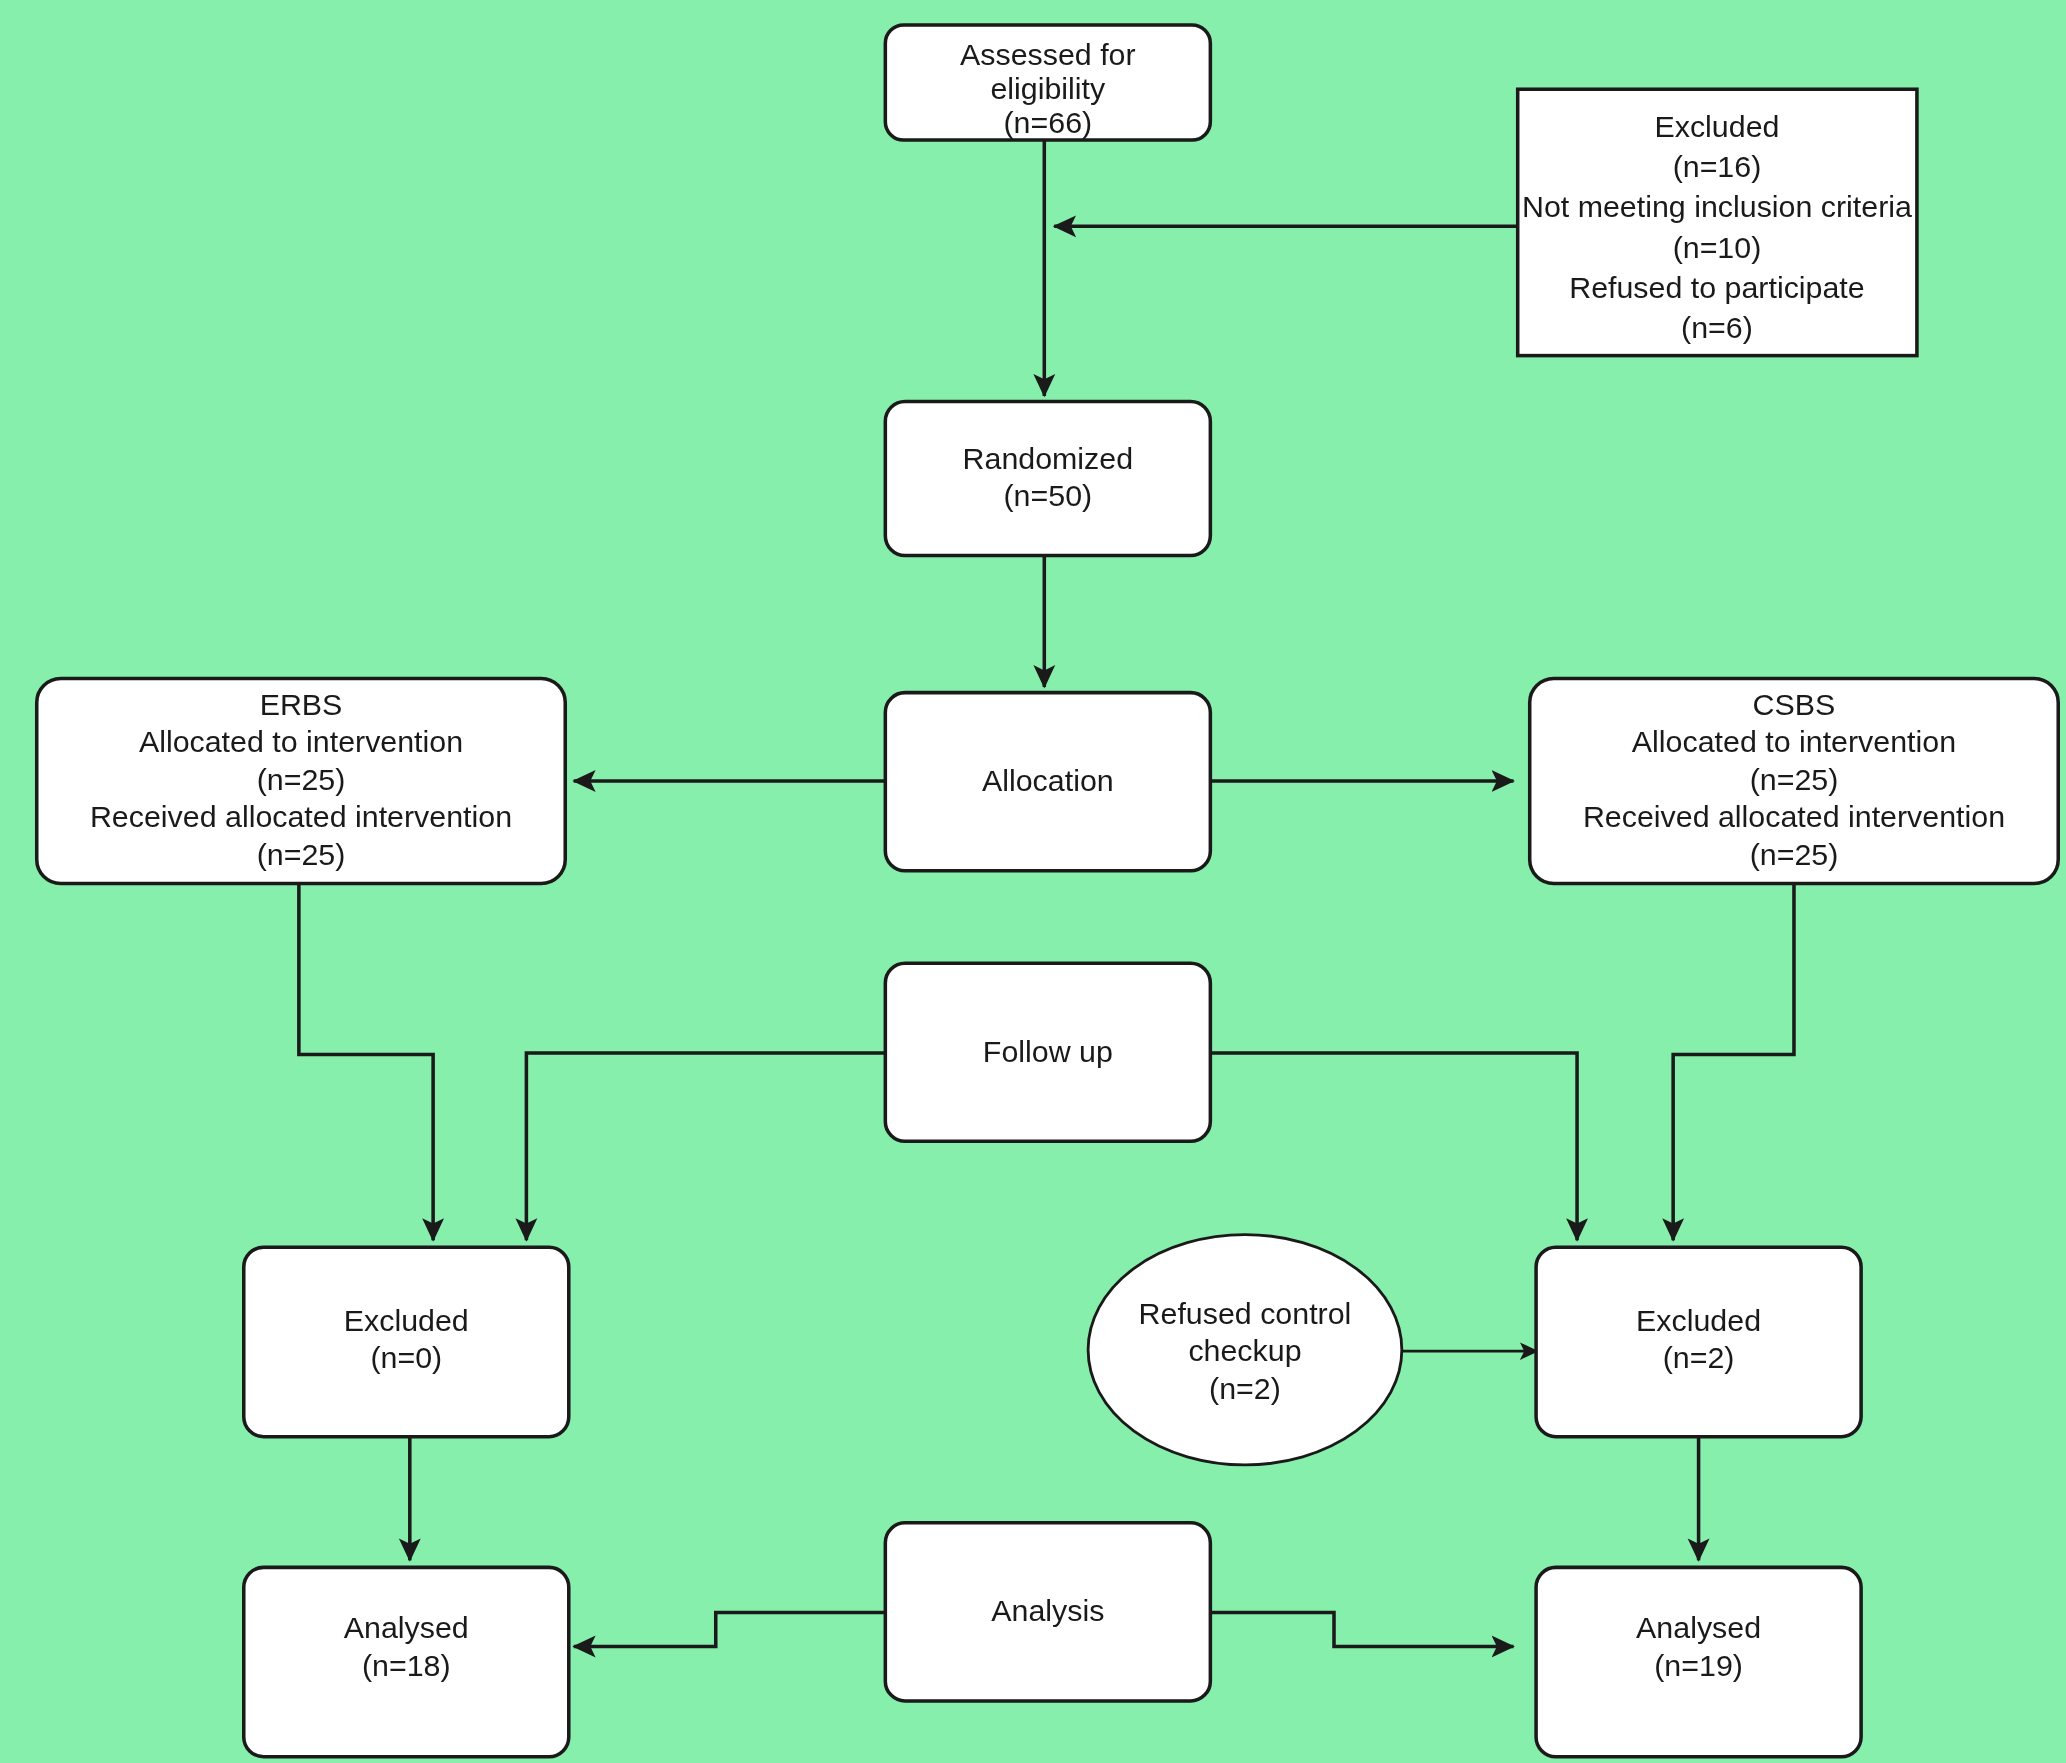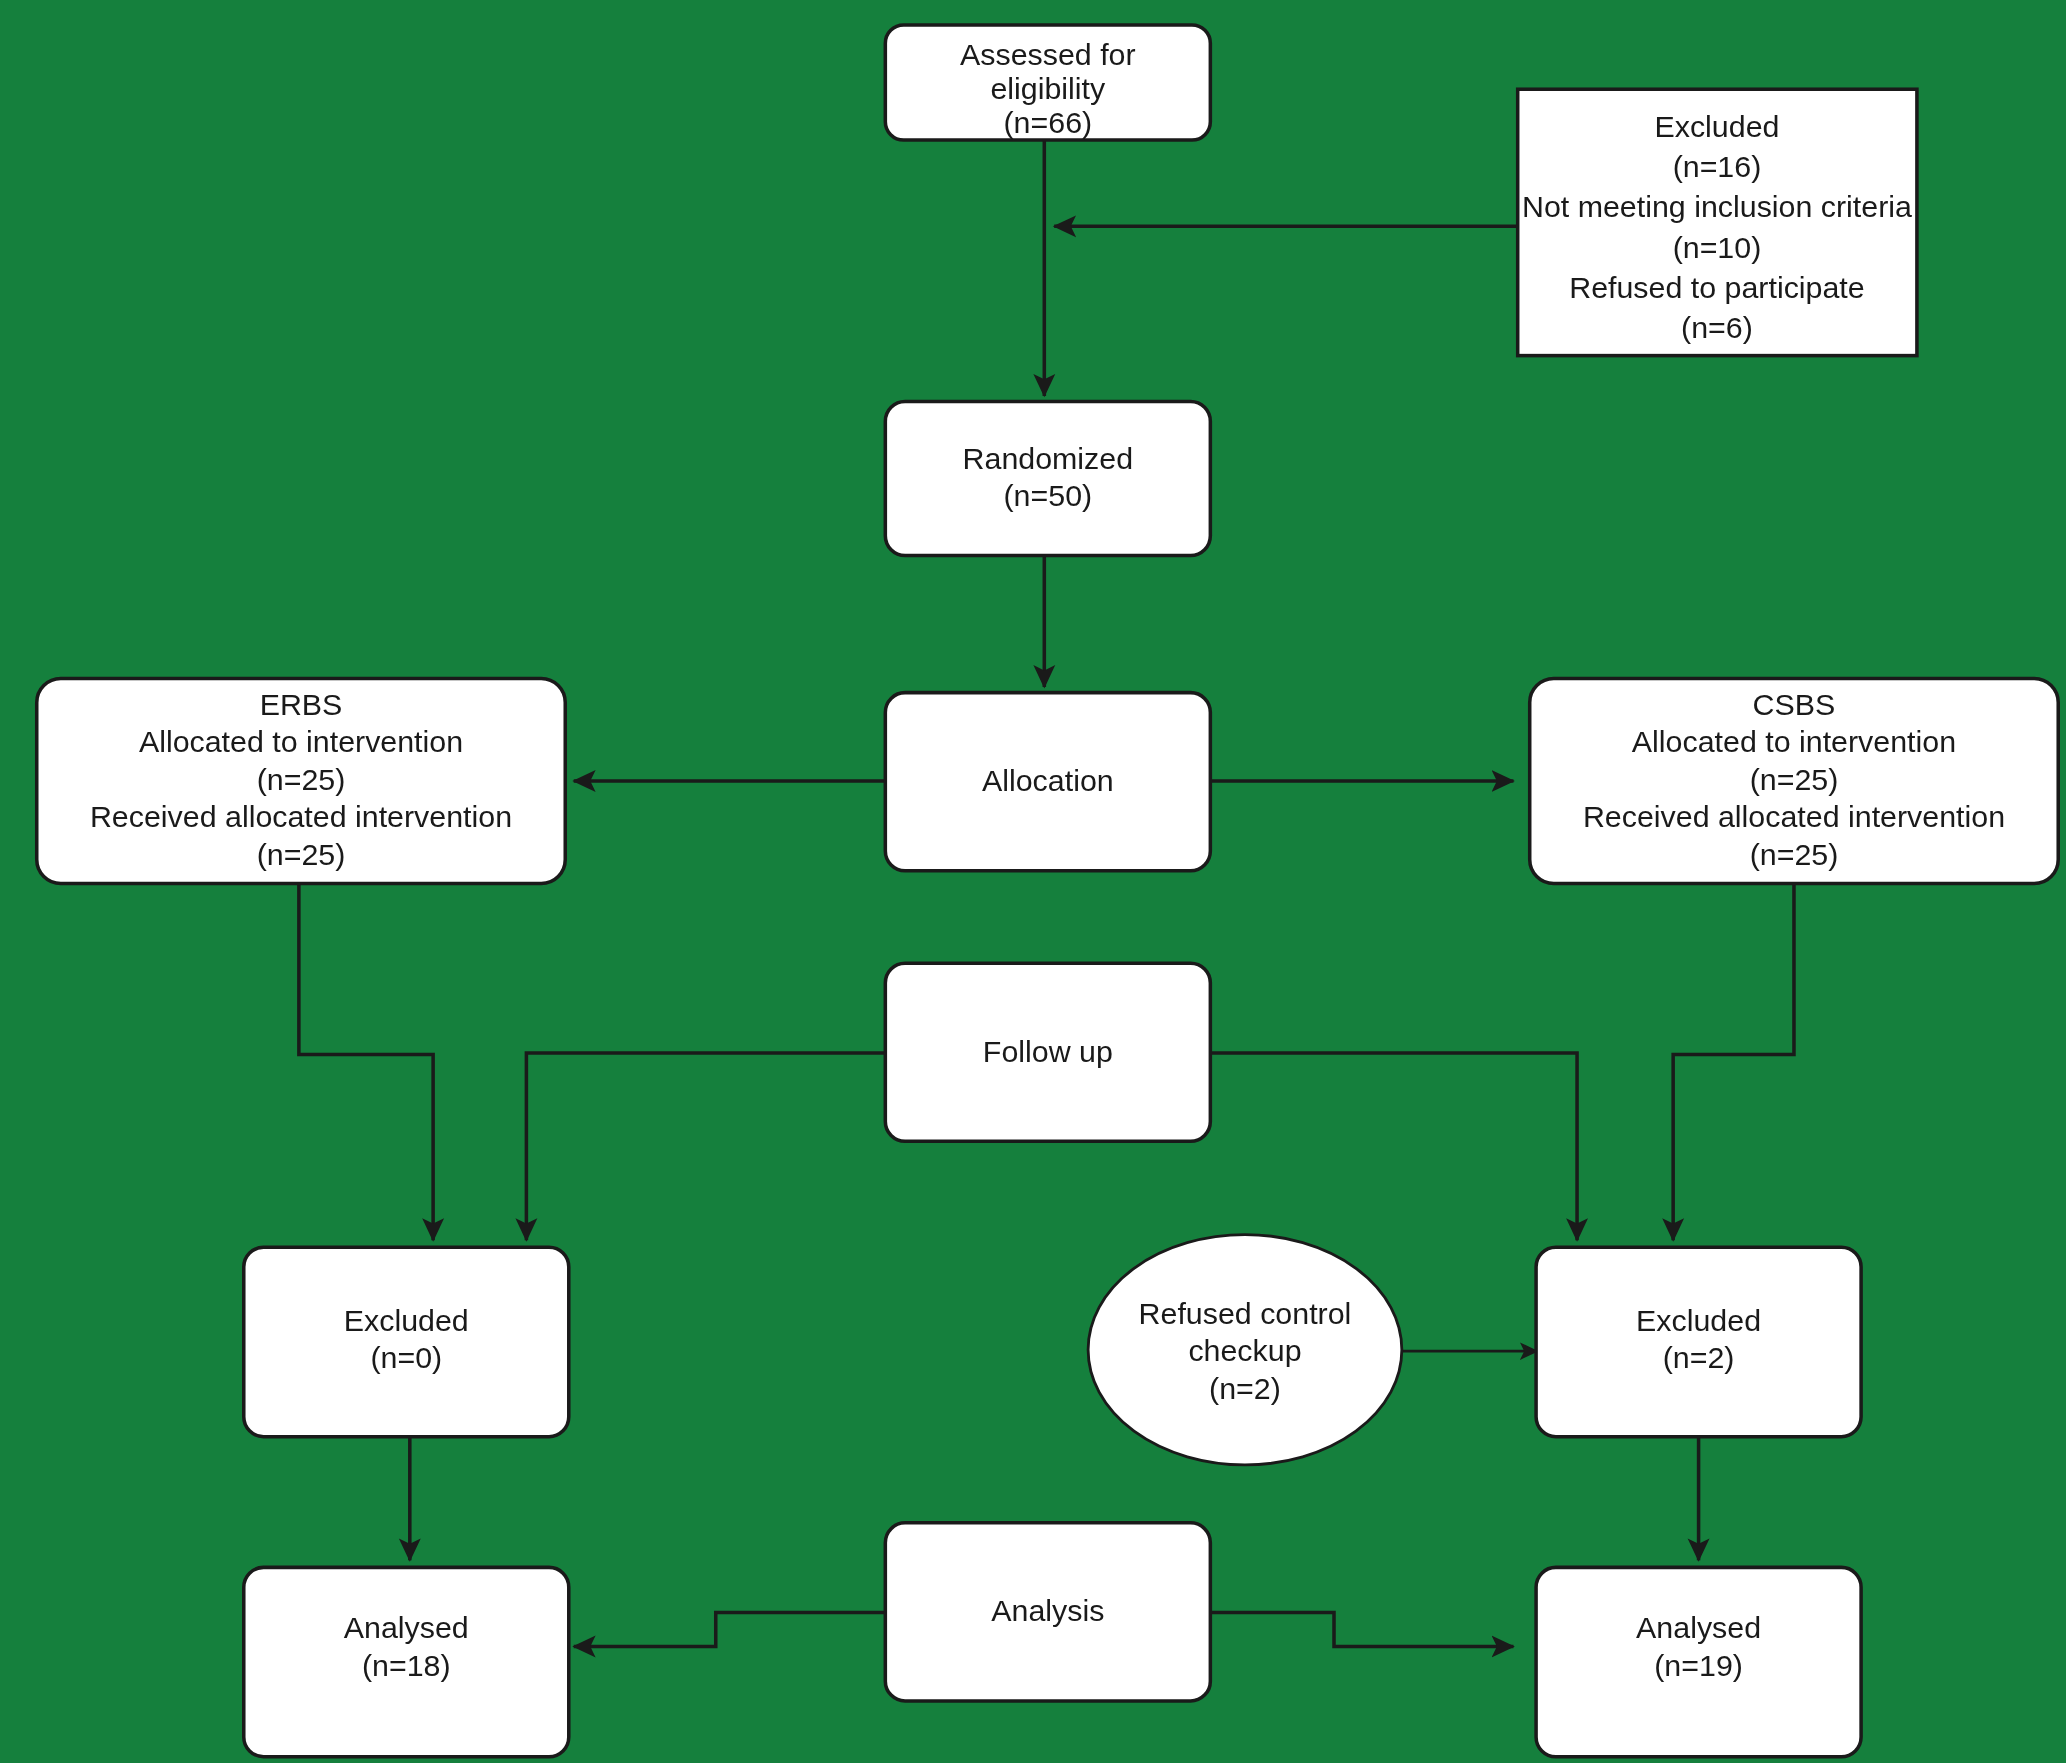--- a/index.html
+++ b/index.html
@@ -4,21 +4,21 @@
 <style>
   html, body {
     margin: 0;
     padding: 0;
     background: #ffffff;
   }
   #diagram-root {
     position: relative;
     width: 2066px;
     height: 1764px;
-    background: #15803d;
+    background: #86efac;
     font-family: "Liberation Sans", sans-serif;
   }
   svg#flow-svg {
     position: absolute;
     top: 0;
     left: 0;
     width: 2066px;
     height: 1764px;
     display: block;
   }

